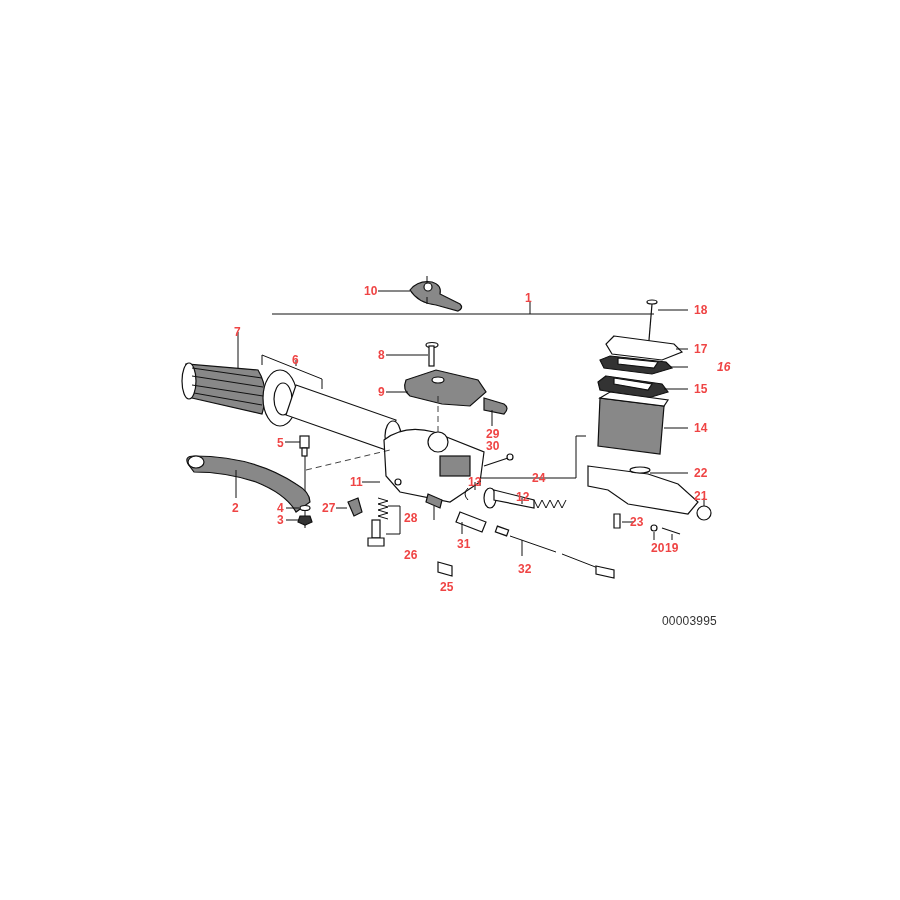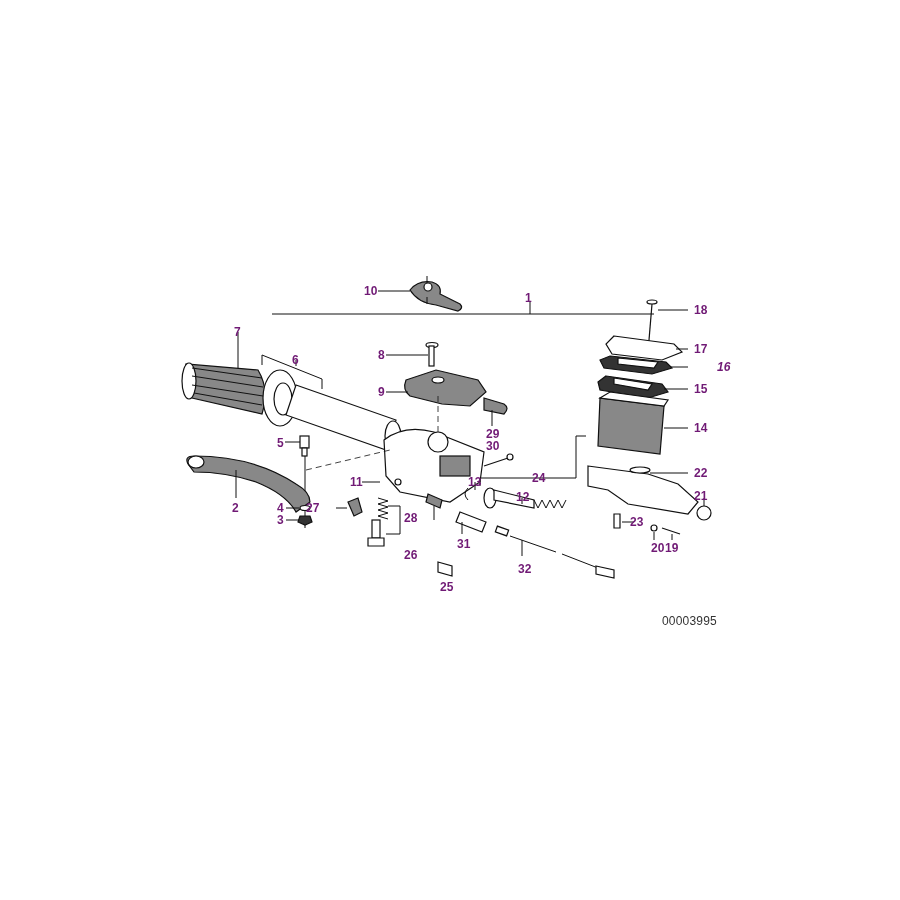--- a/index.html
+++ b/index.html
@@ -1,18 +1,18 @@
 <!DOCTYPE html>
 <html><head>
 <meta charset="utf-8">
 <style>
   html,body{margin:0;padding:0;background:#fff;}
   body{width:900px;height:900px;position:relative;overflow:hidden;font-family:"Liberation Sans",sans-serif;}
   #diagram{position:absolute;left:0;top:0;width:900px;height:900px;}
-  .lbl{position:absolute;font-family:"Liberation Sans",sans-serif;font-weight:bold;font-size:12px;color:#701a75;line-height:12px;white-space:nowrap;}
+  .lbl{position:absolute;font-family:"Liberation Sans",sans-serif;font-weight:bold;font-size:12px;color:#ef4444;line-height:12px;white-space:nowrap;}
   .code{position:absolute;font-family:"Liberation Sans",sans-serif;font-size:12px;color:#333;letter-spacing:0.2px;}
   svg .ln{stroke:#111;stroke-width:1;fill:none;}
   svg .part{stroke:#111;stroke-width:1.2;fill:#fff;}
   svg .dark{stroke:#111;stroke-width:1.2;fill:#333;}
   svg .grey{stroke:#111;stroke-width:1.2;fill:#888;}
   svg .dash{stroke:#111;stroke-width:0.8;fill:none;stroke-dasharray:6 4;}
 </style>
 </head>
 <body>
 
@@ -190,21 +190,21 @@
 <span class="lbl" style="left:694px;top:343px;">17</span>
 <span class="lbl" style="left:694px;top:304px;">18</span>
 <span class="lbl" style="left:665px;top:542px;">19</span>
 <span class="lbl" style="left:651px;top:542px;">20</span>
 <span class="lbl" style="left:694px;top:490px;">21</span>
 <span class="lbl" style="left:694px;top:467px;">22</span>
 <span class="lbl" style="left:630px;top:516px;">23</span>
 <span class="lbl" style="left:532px;top:472px;">24</span>
 <span class="lbl" style="left:440px;top:581px;">25</span>
 <span class="lbl" style="left:404px;top:525px;margin-top:24px;">26</span>
-<span class="lbl" style="left:306px;top:502px;">27</span>
+<span class="lbl" style="left:322px;top:502px;">27</span>
 <span class="lbl" style="left:404px;top:512px;">28</span>
 <span class="lbl" style="left:486px;top:428px;text-align:right;">29</span>
 <span class="lbl" style="left:486px;top:440px;">30</span>
 <span class="lbl" style="left:457px;top:538px;">31</span>
 <span class="lbl" style="left:518px;top:563px;">32</span>
 
 <span class="code" style="left:662px;top:614px;">00003995</span>
 </div>
 
 </body></html>

